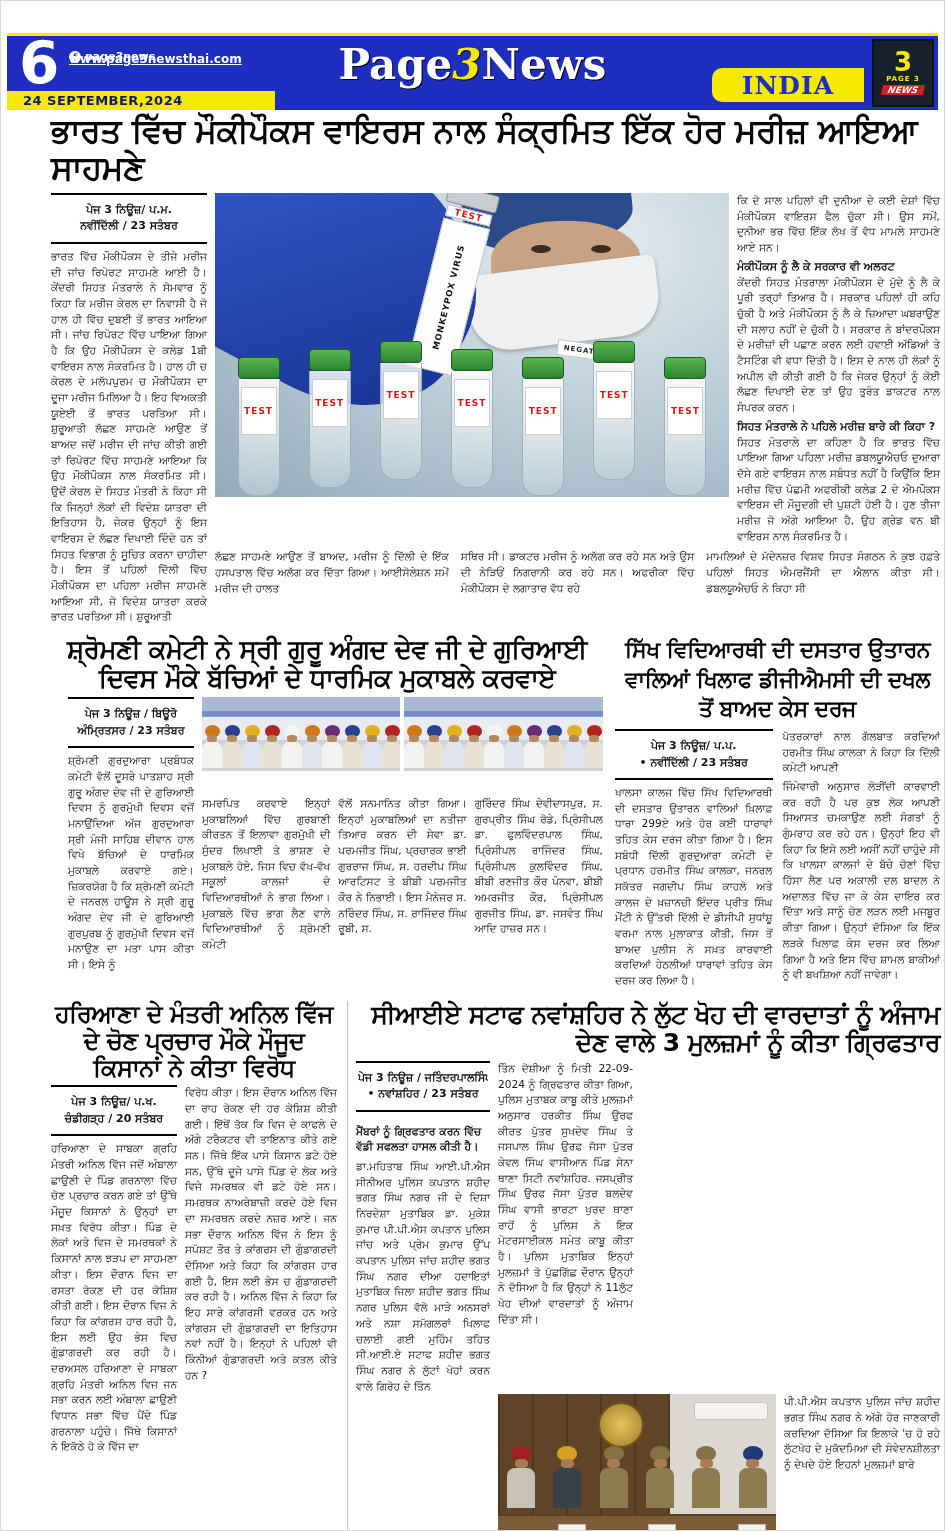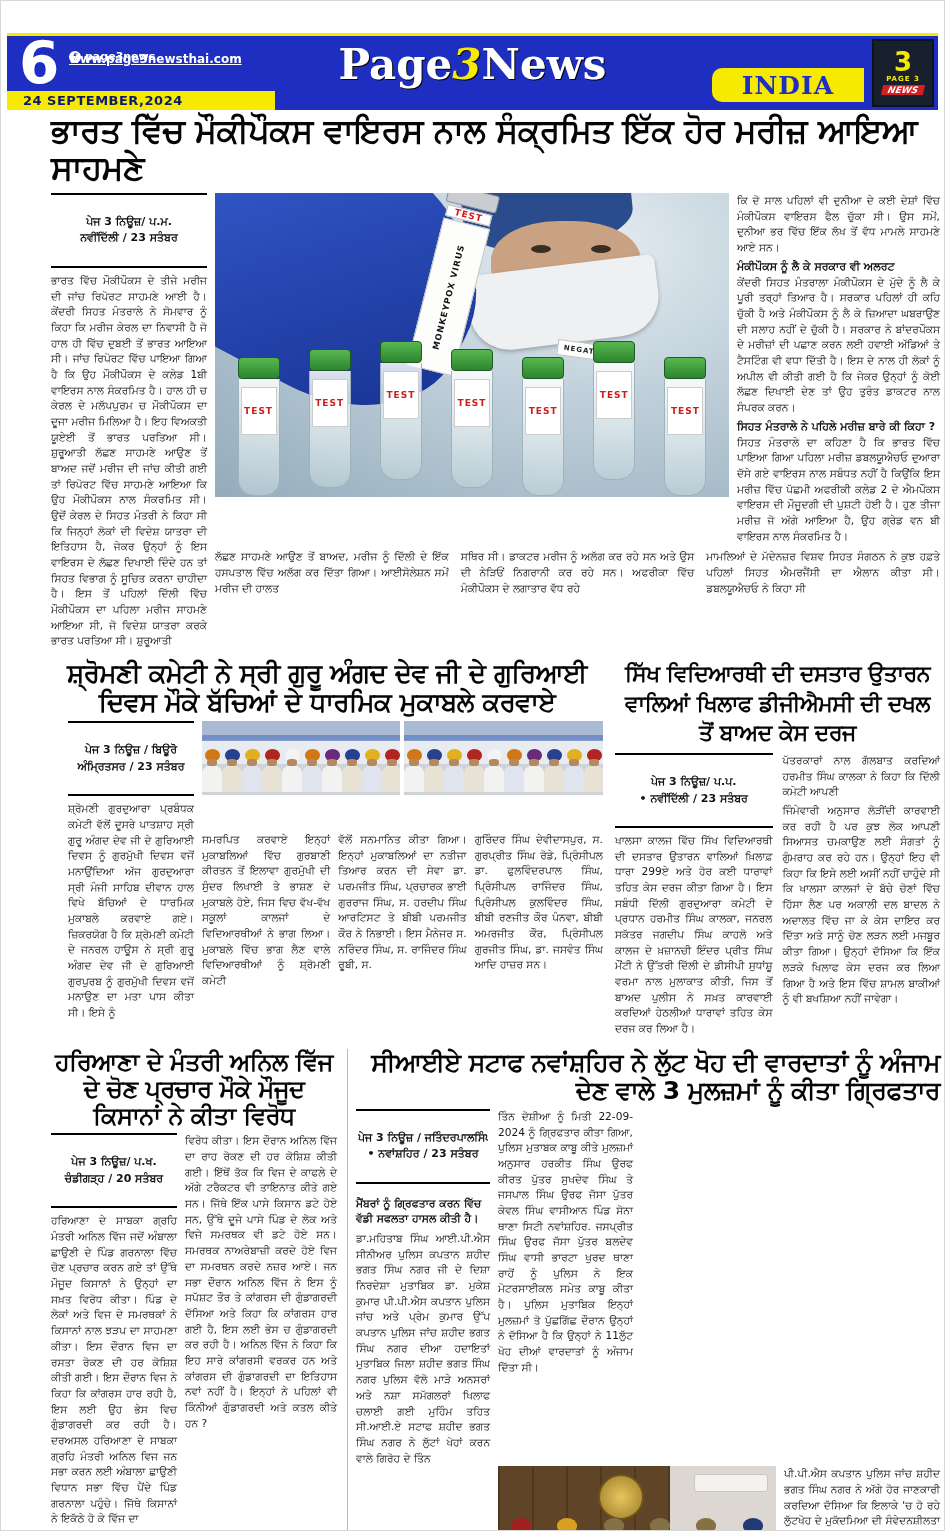--- a/index.html
+++ b/index.html
@@ -34,21 +34,21 @@
                padding:0 6px;transform:skewX(-12deg);}
 
   
   .content{position:absolute;left:50px;top:112px;width:889px;}
   .headline{font-weight:bold;color:#050505;line-height:1.12;letter-spacing:-.5px;}
   .h1{font-size:33px;text-align:left;margin-bottom:6px;}
   .h2{font-size:26px;text-align:center;}
   .h3{font-size:22px;text-align:center;}
   .h4{font-size:24px;text-align:center;}
   .h5{font-size:25px;text-align:right;}
-  .byline{border-top:2px solid #000;border-bottom:2px solid #000;padding:19px 2px;margin-bottom:5px;
+  .byline{border-top:2px solid #000;border-bottom:2px solid #000;padding:7px 2px;margin-bottom:5px;
           text-align:center;font-size:11px;font-weight:bold;line-height:1.5;}
   .byline div{white-space:nowrap;overflow:hidden;}
   .body-txt{font-size:10.6px;line-height:1.48;text-align:justify;color:#161616;}
   .subhead{font-weight:bold;font-size:11px;margin:4px 0 2px;}
   .lead-bold{font-weight:bold;font-size:10.8px;line-height:1.45;margin-top:12px;}
 
   
   .art1{display:grid;grid-template-columns:156px 1fr;column-gap:8px;margin-top:4px;}
   .a1-top{display:grid;grid-template-columns:514px 1fr;column-gap:8px;}
   .a1-under{display:grid;grid-template-columns:1fr 1fr 1fr;column-gap:12px;margin-top:5px;}

